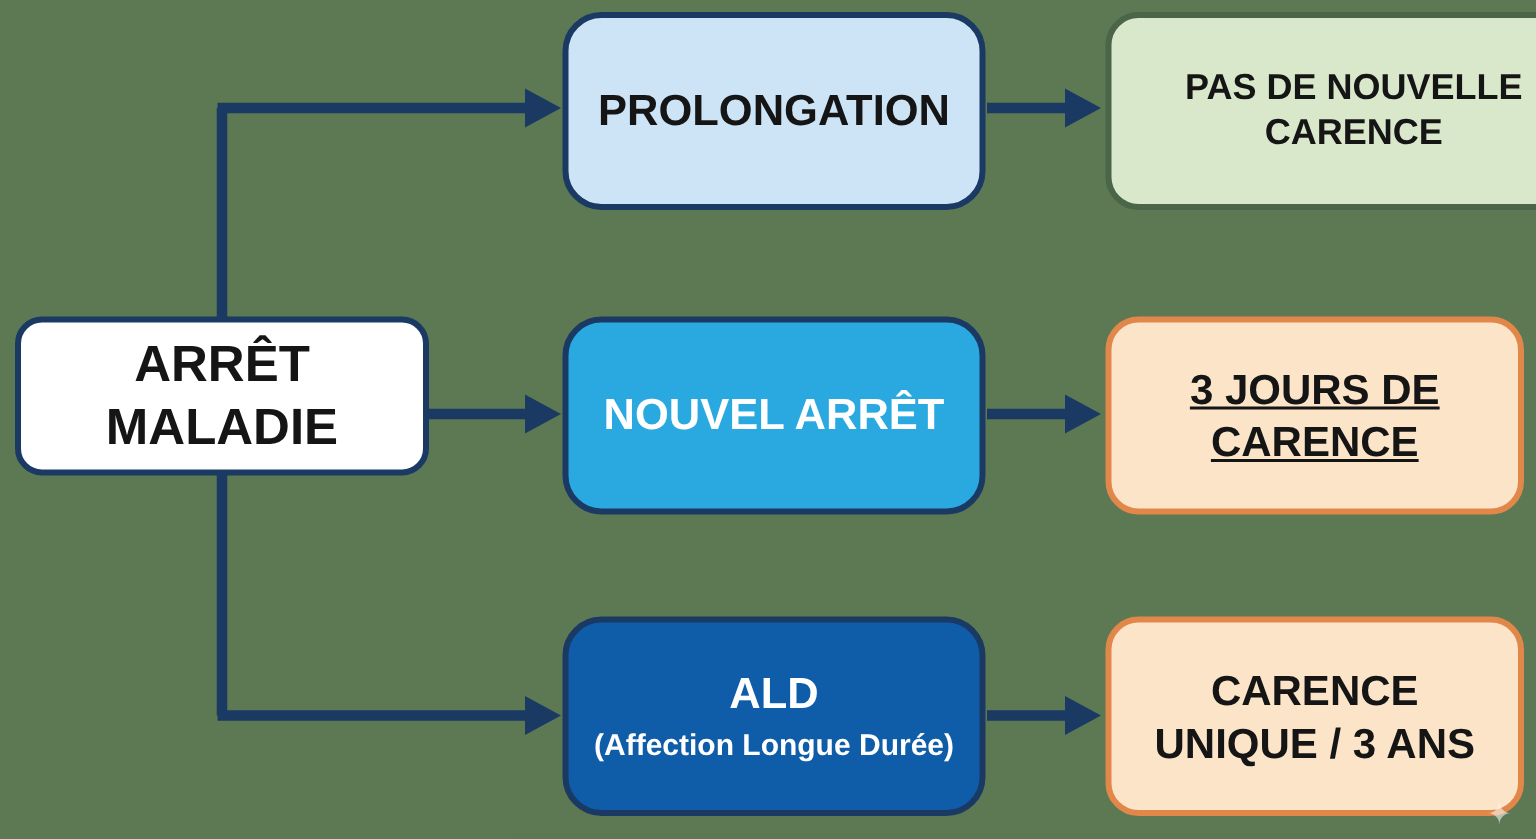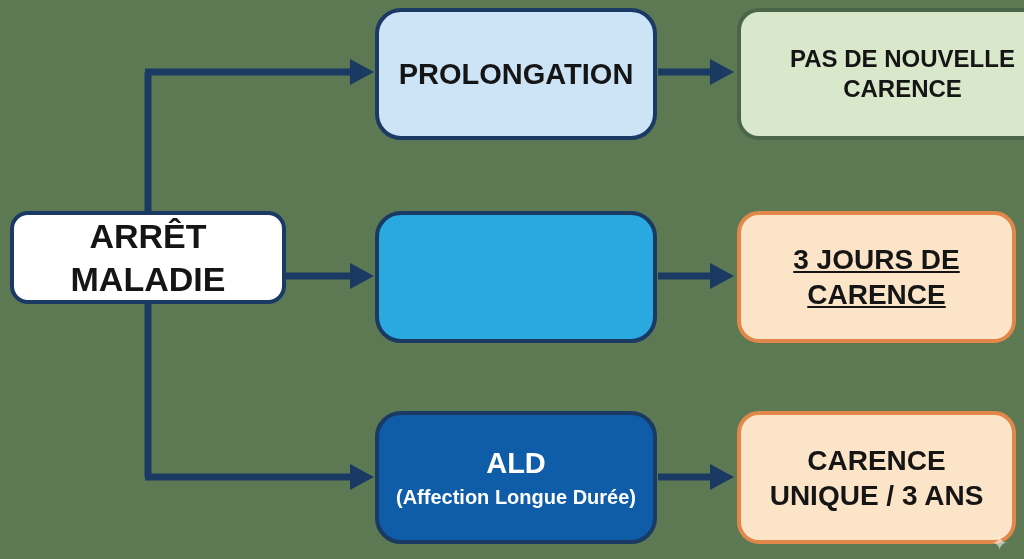--- a/index.html
+++ b/index.html
@@ -28,21 +28,21 @@
     flex-direction: column;
     align-items: center;
     justify-content: center;
     text-align: center;
     font-weight: 700;
     line-height: 1.25;
   }
   .multiline { white-space: pre-line; }
 
   .node-root {
-    left: 10px; top: 211px; width: 276px; height: 93px;
+    left: 10px; top: 211px; width: 276px; height: 106px;
     background: var(--root-bg, #ffffff);
     border: 4px solid var(--node-border, #1a3a64);
     border-radius: 18px;
     color: var(--dark-text, #151515);
     font-size: 34px;
   }
   .node-prolongation {
     left: 375px; top: 8px; width: 282px; height: 132px;
     background: var(--prolongation-bg, #cde4f7);
     border: 4px solid var(--node-border, #1a3a64);
@@ -123,20 +123,21 @@
 <div class="node node-root">
   <div class="multiline">ARRÊT
 MALADIE</div>
 </div>
 
 <div class="node node-prolongation">
   <div>PROLONGATION</div>
 </div>
 
 <div class="node node-nouvel">
+  <div>NOUVEL ARRÊT</div>
 </div>
 
 <div class="node node-ald">
   <div>ALD</div>
   <div class="subtitle">(Affection Longue Durée)</div>
 </div>
 
 <div class="node node-green">
   <div class="multiline">PAS DE NOUVELLE
 CARENCE</div>

